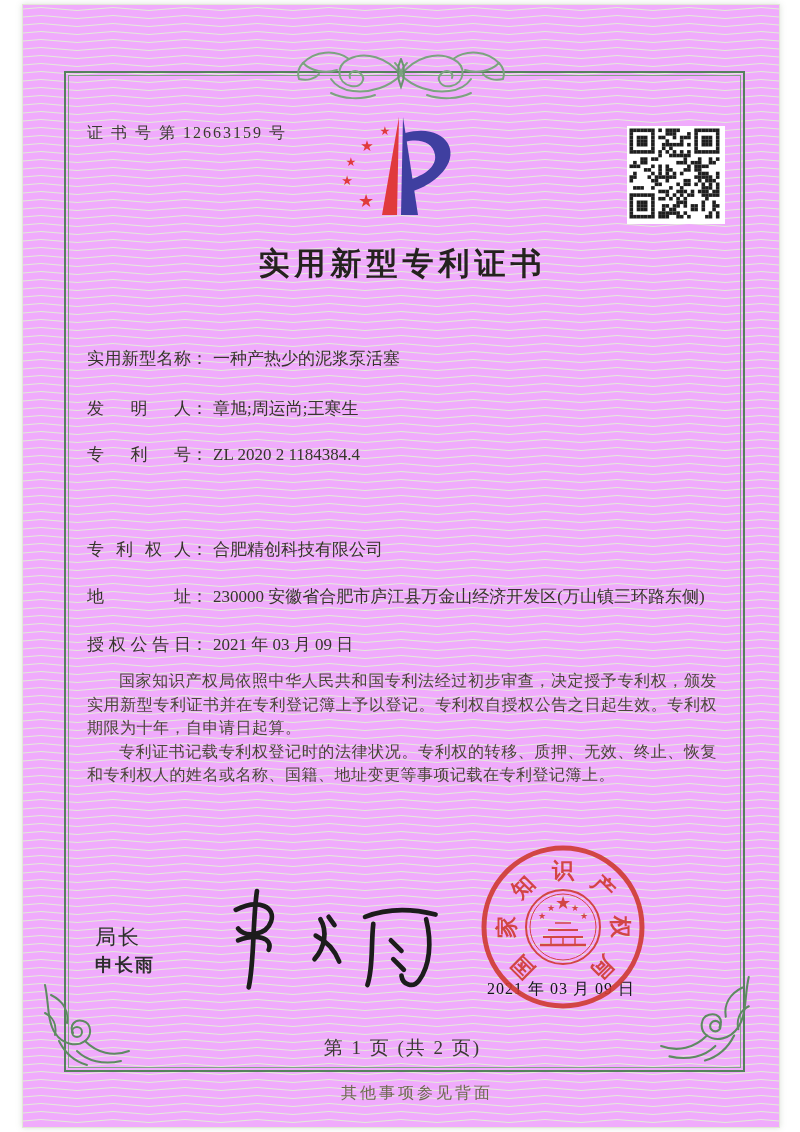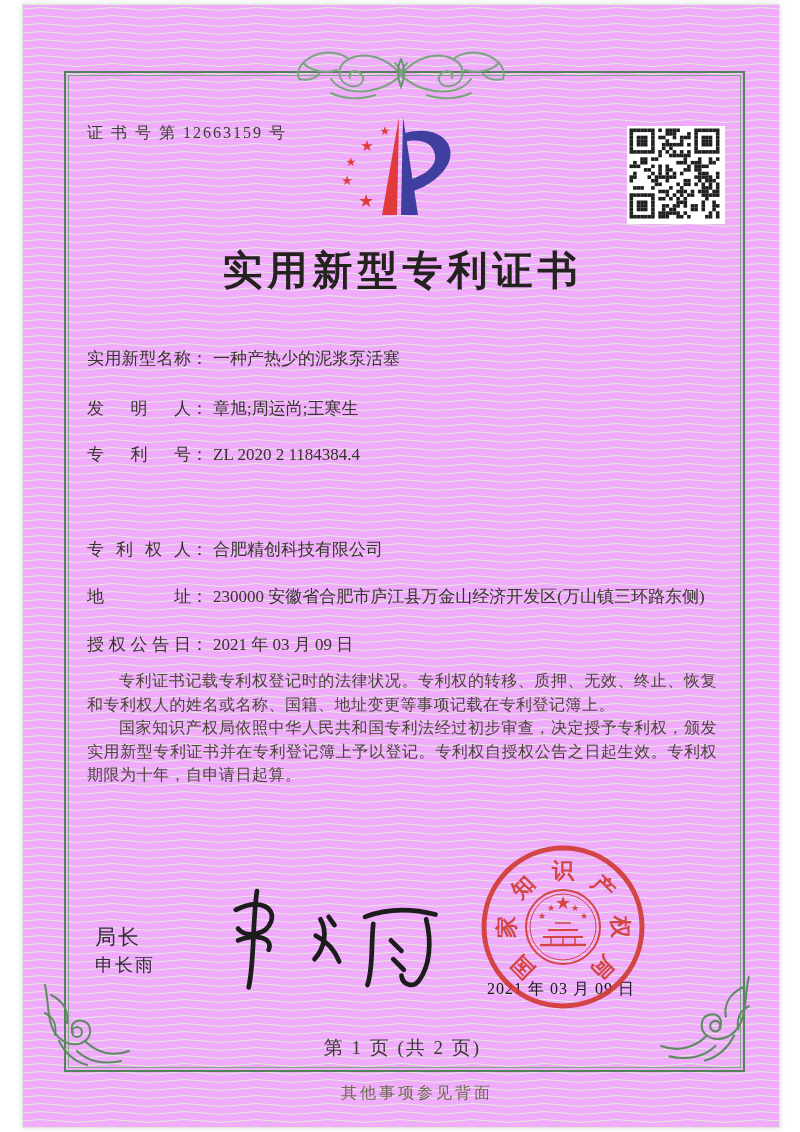--- a/index.html
+++ b/index.html
@@ -9,35 +9,35 @@
         background:#f0abfc;border:1px solid #e2e8d6;box-shadow:0 0 6px rgba(120,140,110,.25);}
   .waves{position:absolute;left:0;top:0;z-index:0;}
   .frame{position:absolute;left:41px;top:66px;width:677px;height:997px;
          border:2px solid #55815c;z-index:1;}
   .frame-inner{position:absolute;left:2px;top:2px;right:2px;bottom:2px;border:1px solid #82a486;}
   .ornament{position:absolute;z-index:2;}
   .certno{position:absolute;left:64px;top:118px;font-size:16px;letter-spacing:2px;color:#3c3a33;z-index:3;}
   .logo{position:absolute;left:312px;top:106px;z-index:3;}
   .qr{position:absolute;left:604px;top:121px;z-index:3;}
   .title{position:absolute;left:41px;top:238px;width:677px;text-align:center;
-         font-size:40px;font-weight:600;letter-spacing:5px;color:#24221e;z-index:3;}
+         font-size:31px;font-weight:600;letter-spacing:5px;color:#24221e;z-index:3;}
   .frow{position:absolute;left:64px;width:652px;font-size:17px;color:#37342d;z-index:3;line-height:24px;}
   .flabel{display:inline-block;width:104px;text-align:justify;text-align-last:justify;vertical-align:top;}
   .colon{vertical-align:top;}
   .fval{display:inline-block;margin-left:5px;vertical-align:top;}
   .fval-wrap{width:502px;word-break:break-all;}
   .fgroup2{position:absolute;left:319px;top:0;}
   .flabel-sm{display:inline-block;width:86px;text-align:justify;text-align-last:justify;vertical-align:top;}
   .bodytext{position:absolute;left:64px;top:664px;width:630px;z-index:3;color:#4c453c;
             font-size:16px;line-height:23.5px;letter-spacing:.5px;text-align:justify;}
   .bodytext p{margin:0;text-indent:2em;}
   .sig-title{position:absolute;left:72px;top:918px;font-size:21px;color:#2d2d2d;z-index:3;
              font-family:"Liberation Sans","DejaVu Sans",sans-serif;letter-spacing:2px;}
   .sig-name{position:absolute;left:72px;top:948px;font-size:18px;color:#2d2d2d;z-index:3;
-            font-family:"Liberation Sans","DejaVu Sans",sans-serif;letter-spacing:2px;}
+            font-family:"Liberation Sans","DejaVu Sans",sans-serif;letter-spacing:2px;font-weight:bold;}
   .sig-script{position:absolute;left:194px;top:874px;z-index:3;}
   .seal-date{position:absolute;left:464px;top:974px;width:175px;font-size:16px;letter-spacing:1px;
              color:#14141a;z-index:3;}
   .seal{position:absolute;left:454px;top:836px;z-index:4;opacity:.9;}
   .pagenum{position:absolute;left:41px;top:1030px;width:677px;text-align:center;
            font-size:19px;color:#3a3a33;letter-spacing:2px;z-index:3;}
   .backnote{position:absolute;left:16px;top:1078px;width:756px;text-align:center;
             font-size:16px;color:#6d6a50;letter-spacing:3px;z-index:3;}
 </style>
 </head>
@@ -432,22 +432,22 @@
     <div class="frow" style="top:580px;">
       <span class="flabel">地址</span><span class="colon">：</span><span class="fval fval-wrap">230000 安徽省合肥市庐江县万金山经济开发区(万山镇三环路东侧)</span>
     </div>
     <div class="frow" style="top:628px;">
       <span>
         <span class="flabel">授权公告日</span><span class="colon">：</span><span class="fval">2021 年 03 月 09 日</span>
       </span>
     </div>
 
     <div class="bodytext">
+      <p>国家知识产权局依照中华人民共和国专利法经过初步审查，决定授予专利权，颁发实用新型专利证书并在专利登记簿上予以登记。专利权自授权公告之日起生效。专利权期限为十年，自申请日起算。</p>
       <p>专利证书记载专利权登记时的法律状况。专利权的转移、质押、无效、终止、恢复和专利权人的姓名或名称、国籍、地址变更等事项记载在专利登记簿上。</p>
-      <p>国家知识产权局依照中华人民共和国专利法经过初步审查，决定授予专利权，颁发实用新型专利证书并在专利登记簿上予以登记。专利权自授权公告之日起生效。专利权期限为十年，自申请日起算。</p>
     </div>
 
     <div class="sig-title">局长</div>
     <div class="sig-name">申长雨</div>
 
     <svg class="sig-script" width="235" height="118" viewBox="0 0 200 100">
       <g fill="none" stroke="#1c1c1c" stroke-width="4" stroke-linecap="round">
         <path d="M34 10 C 30 38 32 68 27 92"></path>
         <path d="M16 26 C 36 16 50 24 46 36 C 42 48 24 50 18 42"></path>
         <path d="M18 52 C 34 46 48 50 44 60"></path>

